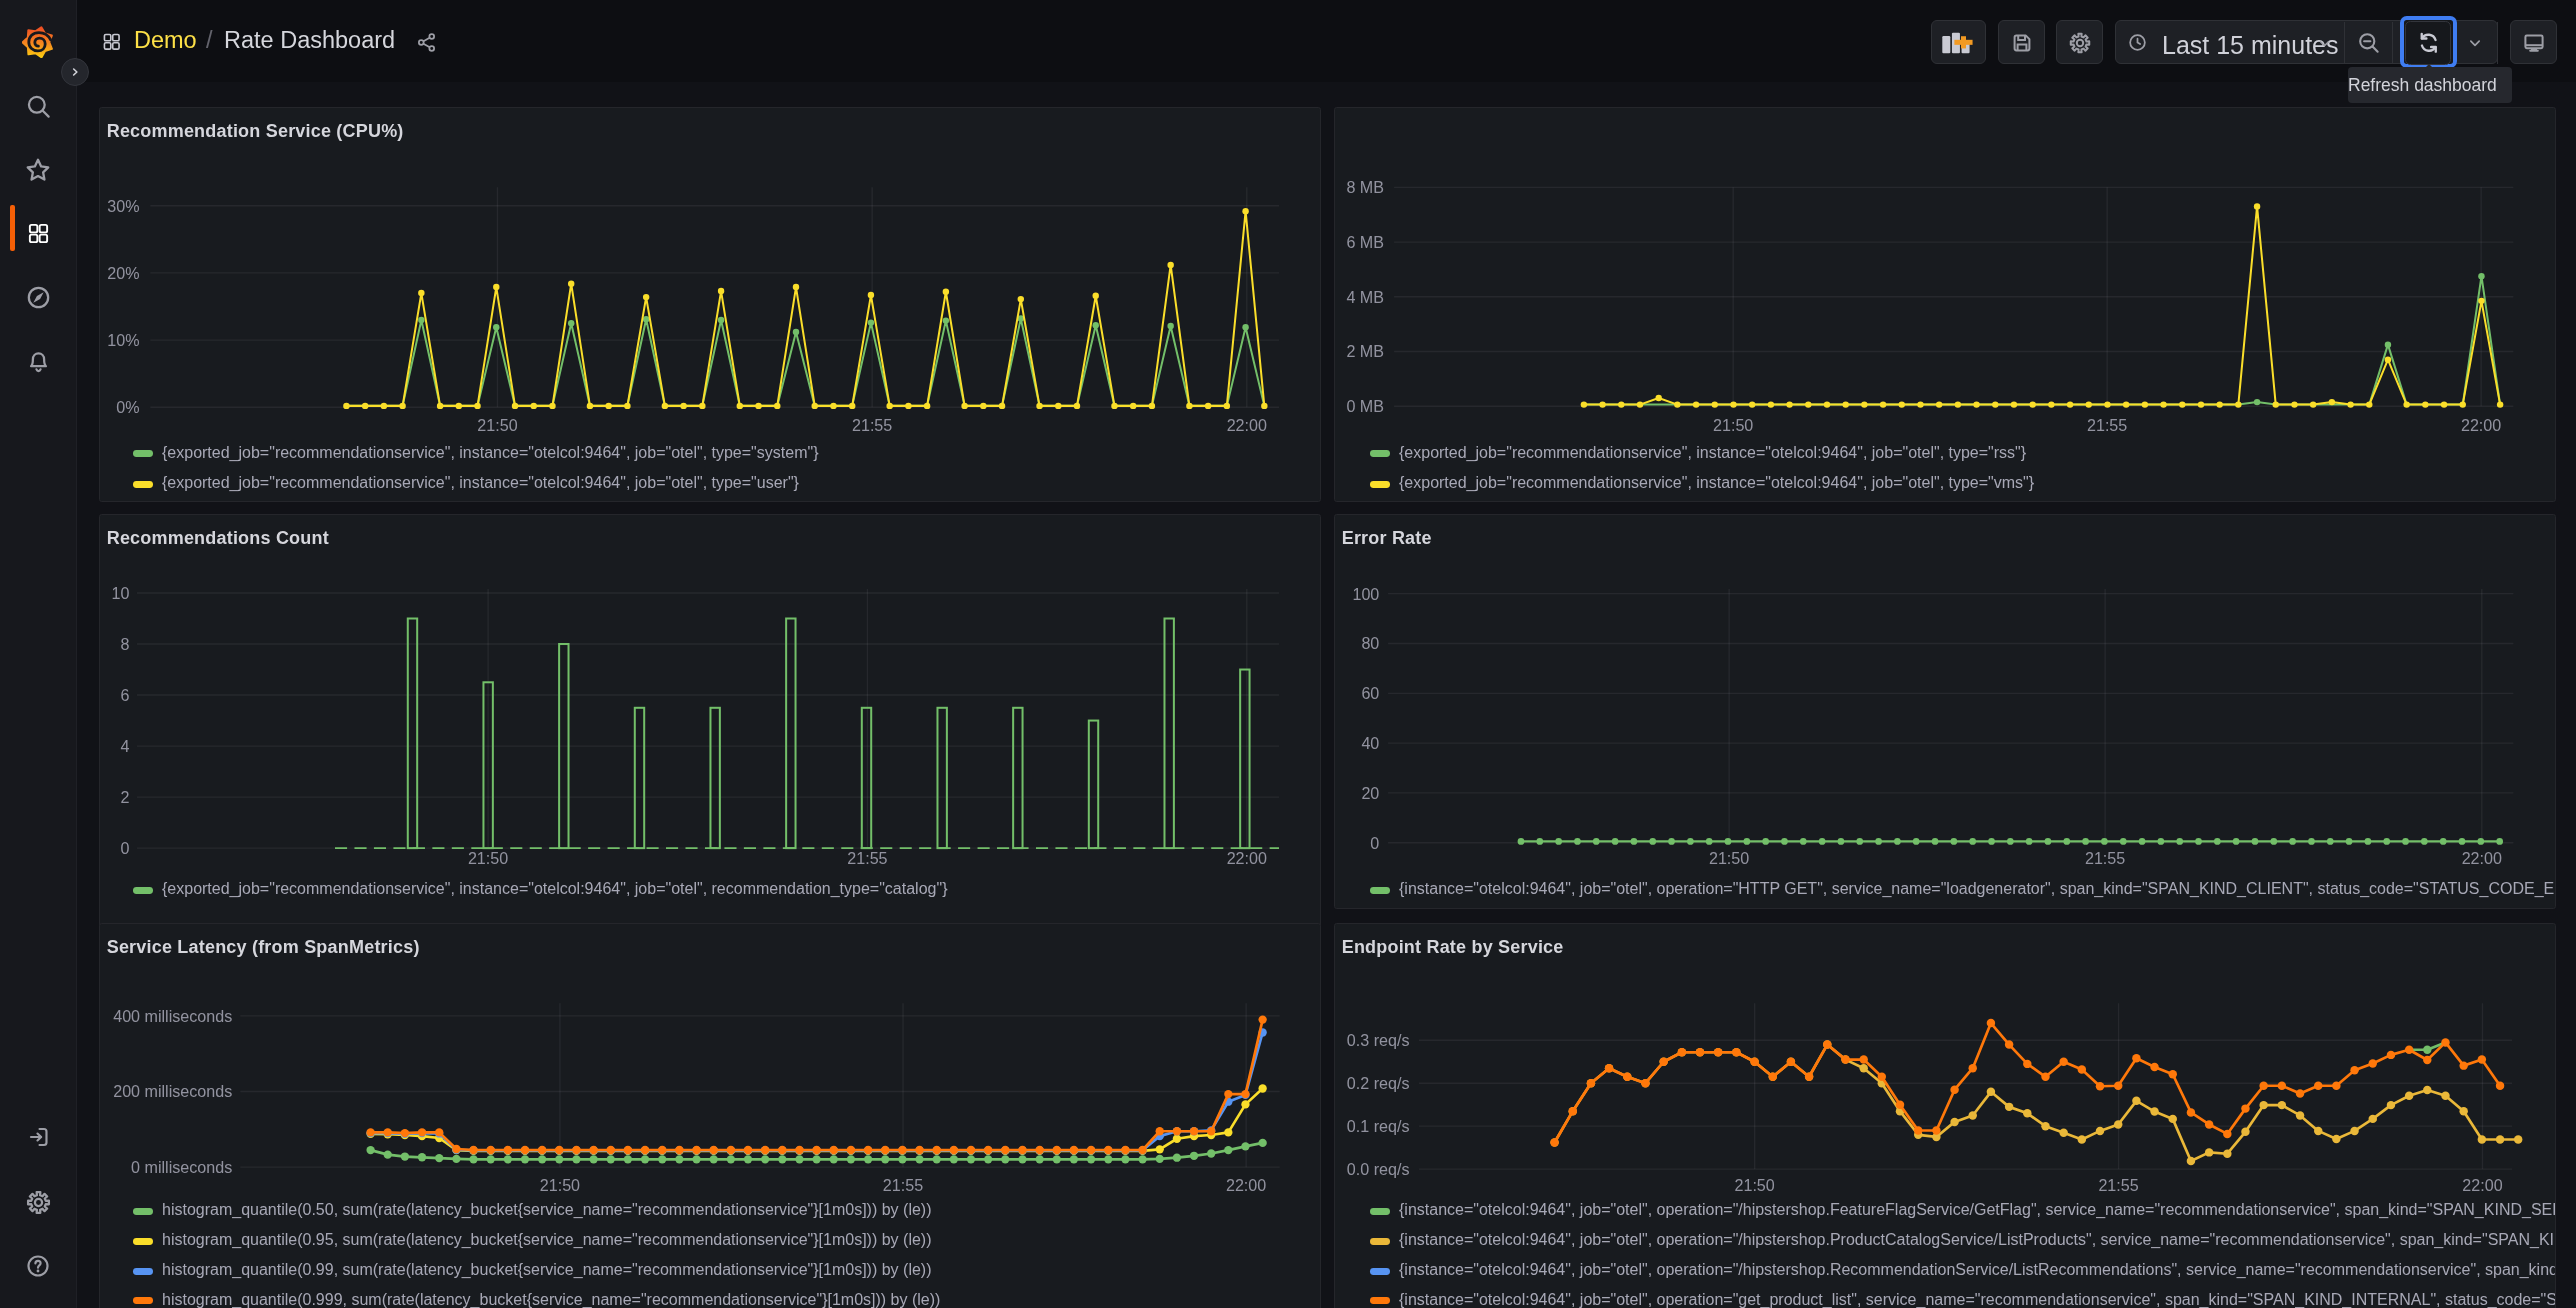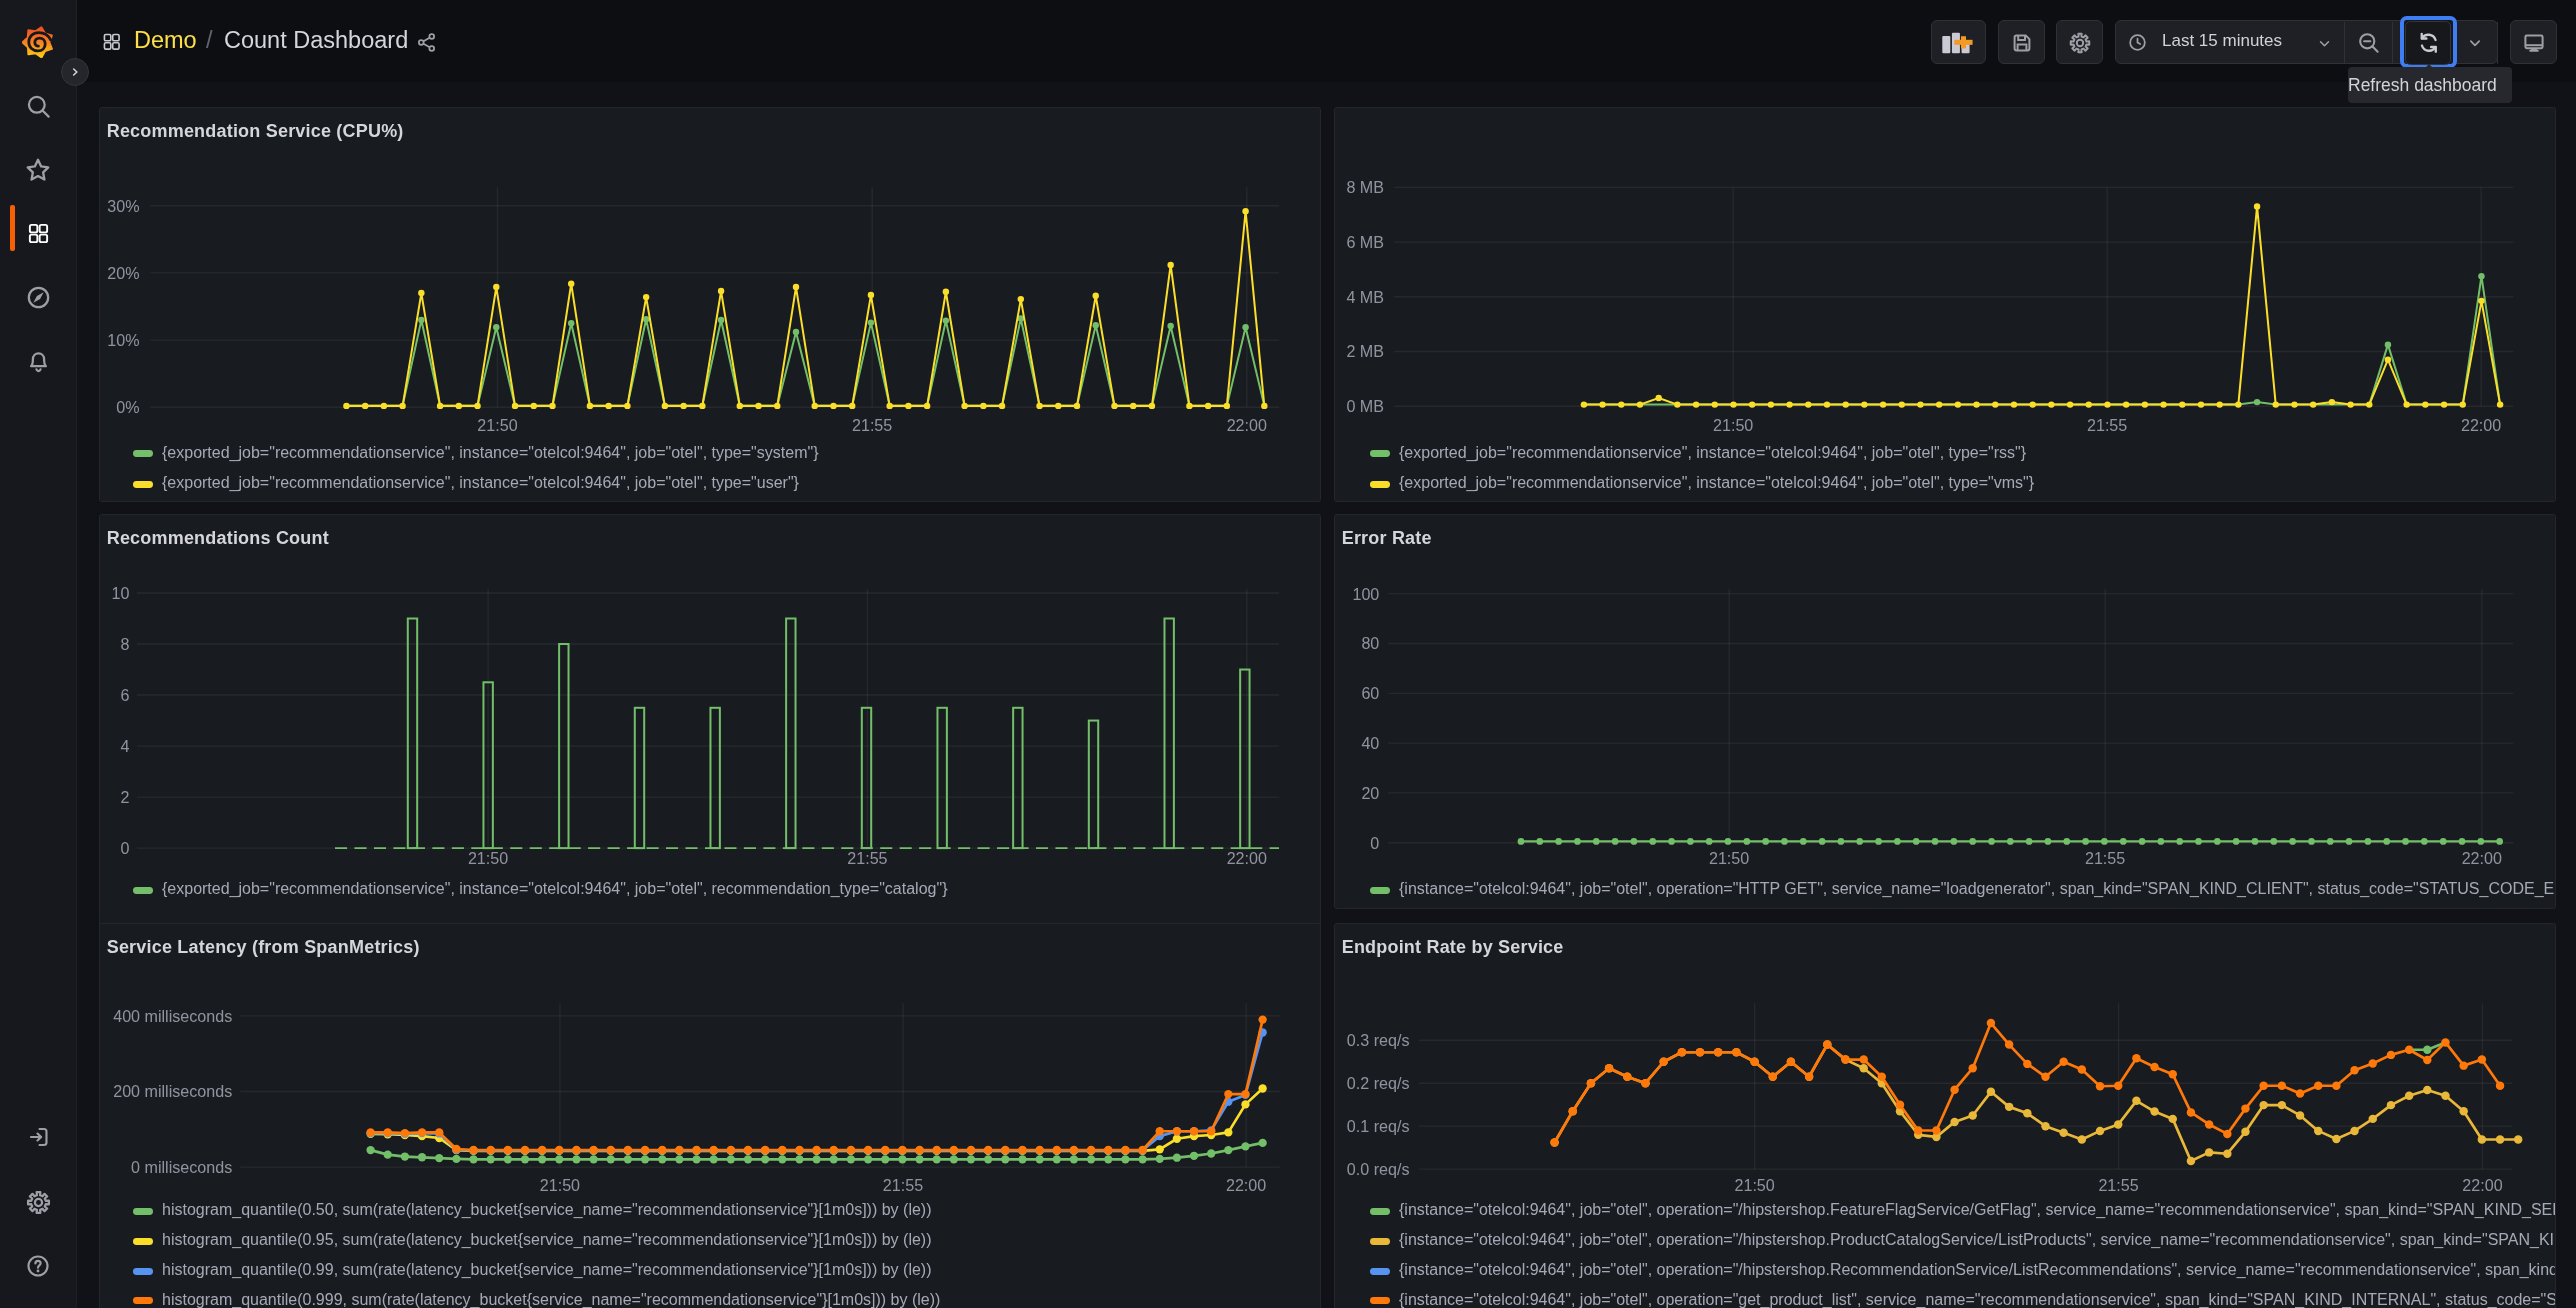--- a/index.html
+++ b/index.html
@@ -68,21 +68,21 @@
     </svg>
   </div>
 <svg style="position:absolute;left:102px;top:32px" width="19.5" height="19.5" viewBox="0 0 24 24" fill="none">
     <rect x="3" y="3" width="7.8" height="7.8" rx="1.7" stroke="#c7c8d1" stroke-width="2" fill="none"></rect>
     <rect x="13.2" y="3" width="7.8" height="7.8" rx="1.7" stroke="#c7c8d1" stroke-width="2" fill="none"></rect>
     <rect x="3" y="13.2" width="7.8" height="7.8" rx="1.7" stroke="#c7c8d1" stroke-width="2" fill="none"></rect>
     <rect x="13.2" y="13.2" width="7.8" height="7.8" rx="1.7" stroke="#c7c8d1" stroke-width="2" fill="none"></rect>
   </svg>
 <div style="position:absolute;left:134px;top:27px;font-size:23.5px;color:#fde047">Demo</div>
 <div style="position:absolute;left:206px;top:27px;font-size:23.5px;color:rgba(204,204,220,0.45)">/</div>
-<div style="position:absolute;left:224px;top:27px;font-size:23.5px;color:#d5d6dc">Count Dashboard</div>
+<div style="position:absolute;left:224px;top:27px;font-size:23.5px;color:#d5d6dc">Rate Dashboard</div>
 <svg style="position:absolute;left:416px;top:32px" width="21" height="21" viewBox="0 0 24 24" fill="none">
     <circle cx="18" cy="5.2" r="2.7" stroke="#9d9ea6" stroke-width="2" fill="none"></circle>
     <circle cx="6" cy="12" r="2.7" stroke="#9d9ea6" stroke-width="2" fill="none"></circle>
     <circle cx="18" cy="18.8" r="2.7" stroke="#9d9ea6" stroke-width="2" fill="none"></circle>
     <line x1="8.5" y1="10.7" x2="15.6" y2="6.6" stroke="#9d9ea6" stroke-width="2" fill="none"></line>
     <line x1="8.5" y1="13.3" x2="15.6" y2="17.4" stroke="#9d9ea6" stroke-width="2" fill="none"></line>
   </svg>
 <div style="position:absolute;left:1931px;top:20px;width:55px;height:44px;border:1.3px solid #2f3136;border-radius:6px;background:#1e2025"></div>
 <svg style="position:absolute;left:1941px;top:32px" width="33" height="22" viewBox="0 0 24 16.2" fill="none">
     <rect x="0.8" y="3.0" width="5.9" height="12.7" rx="0.8" fill="#c9cad3"></rect>
@@ -102,21 +102,21 @@
     <svg style="position:absolute;left:11.4px;top:10px" width="24" height="24" viewBox="0 0 24 24" fill="none">
       <path d="M21.25 10.35 L21.25 13.65 L18.45 13.41 L17.56 15.56 L19.71 17.37 L17.37 19.71 L15.56 17.56 L13.41 18.45 L13.65 21.25 L10.35 21.25 L10.59 18.45 L8.44 17.56 L6.63 19.71 L4.29 17.37 L6.44 15.56 L5.55 13.41 L2.75 13.65 L2.75 10.35 L5.55 10.59 L6.44 8.44 L4.29 6.63 L6.63 4.29 L8.44 6.44 L10.59 5.55 L10.35 2.75 L13.65 2.75 L13.41 5.55 L15.56 6.44 L17.37 4.29 L19.71 6.63 L17.56 8.44 L18.45 10.59 Z" stroke="#9d9ea6" stroke-width="2" fill="none" stroke-linejoin="round"></path>
       <circle cx="12" cy="12" r="3.2" stroke="#9d9ea6" stroke-width="2" fill="none"></circle>
     </svg>
   </div>
 <div style="position:absolute;left:2115px;top:20px;width:383px;height:44px;border:1.3px solid #2f3136;border-radius:6px;background:#1e2025"></div>
 <svg style="position:absolute;left:2127px;top:32px" width="21" height="21" viewBox="0 0 24 24" fill="none">
     <circle cx="12" cy="12" r="8.4" stroke="#9d9ea6" stroke-width="2" fill="none"></circle>
     <path d="M12 7.6 V12 L15 13.8" stroke="#9d9ea6" stroke-width="2" fill="none" stroke-linecap="round"></path>
   </svg>
-<div style="position:absolute;left:2162px;top:31px;font-size:17px;font-weight:500;color:#d0d1d9">Last 15 minutes</div>
+<div style="position:absolute;left:2162px;top:31px;font-size:25px;font-weight:500;color:#d0d1d9">Last 15 minutes</div>
 <svg style="position:absolute;left:2315px;top:34px" width="19" height="19" viewBox="0 0 24 24" fill="none">
     <path d="M7 9.8 L12 14.8 L17 9.8" stroke="#9d9ea6" stroke-width="2" fill="none" stroke-linecap="round" stroke-linejoin="round"></path>
   </svg>
 <div style="position:absolute;left:2344px;top:21.5px;width:1.3px;height:42px;background:#2f3136"></div>
 <svg style="position:absolute;left:2356px;top:30px" width="25" height="25" viewBox="0 0 24 24" fill="none">
     <circle cx="10.8" cy="10.8" r="6.8" stroke="#9d9ea6" stroke-width="2" fill="none"></circle>
     <line x1="15.9" y1="15.9" x2="20.8" y2="20.8" stroke="#9d9ea6" stroke-width="2" fill="none" stroke-linecap="round"></line>
     <line x1="7.8" y1="10.8" x2="13.8" y2="10.8" stroke="#9d9ea6" stroke-width="2" fill="none" stroke-linecap="round"></line>
   </svg>
 <div style="position:absolute;left:2392px;top:21.5px;width:1.3px;height:42px;background:#2f3136"></div>

